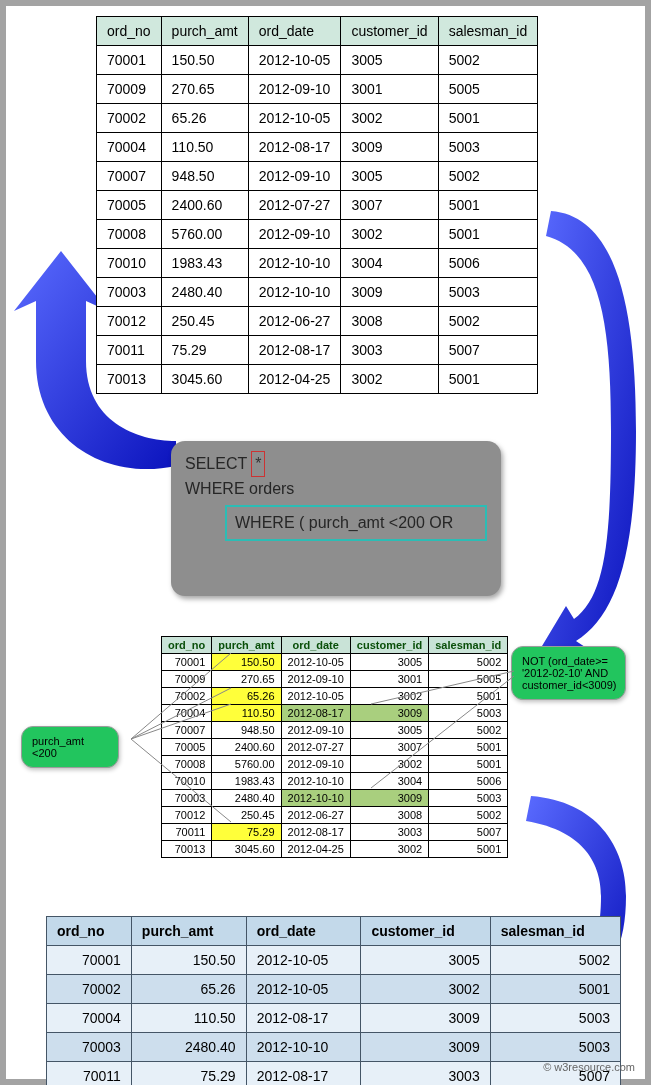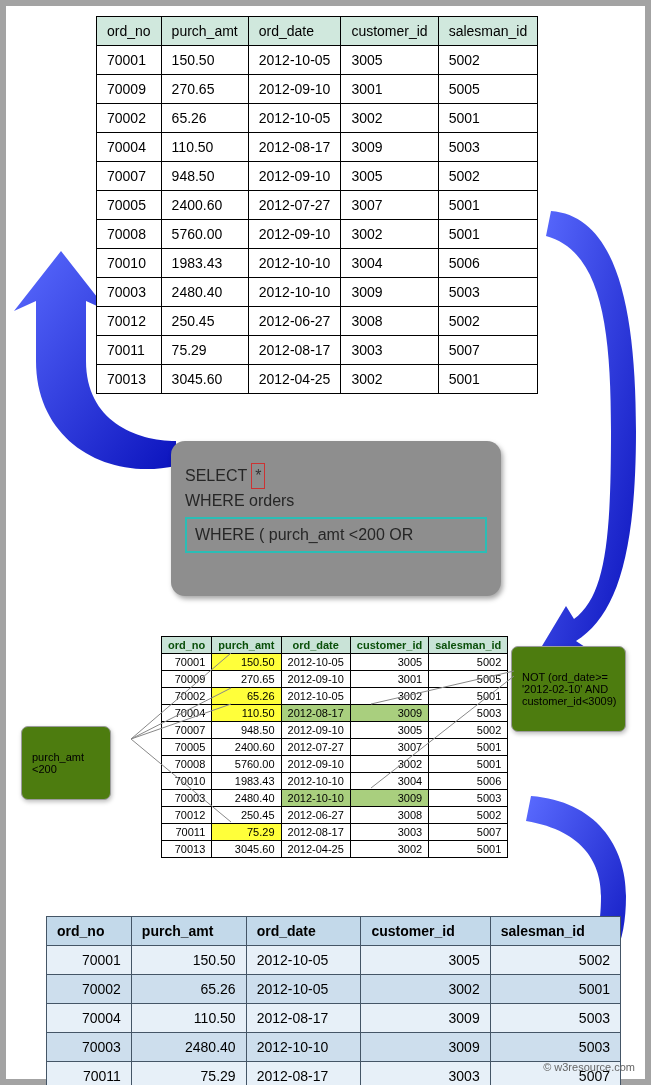--- a/index.html
+++ b/index.html
@@ -45,31 +45,32 @@
     height: 155px;
     background: #8e8e8e;
     border-radius: 14px;
     padding: 10px 14px;
     font-family: Arial, sans-serif;
     font-size: 16px;
     color: #262626;
     line-height: 1.5;
     box-shadow: 2px 3px 5px rgba(0,0,0,0.35);
   }
-  .sql-box .select-wrap { display:flex; align-items:center; gap:4px;margin-top:12px; }
+  .sql-box .select-wrap { display:flex; align-items:center; gap:4px; }
   .sql-box .star-box {
     border: 1px solid #c33;
     padding: 0 3px;
     color: #333;
     font-size: 16px;
   }
   .sql-box .where-box {
     border: 2px solid #2bbdb5;
     padding: 4px 8px;
     margin-top: 4px;
+    margin-left: 40px;
   }
 
   
   .mid-table {
     position: absolute;
     top: 630px;
     left: 155px;
     border-collapse: collapse;
     font-size: 11px;
   }
@@ -84,28 +85,28 @@
     text-align: center;
     color: #0a4f0a;
     font-weight: bold;
   }
   .hl-yellow { background: #ffff3a !important; }
   .hl-green  { background: #a9cf7e !important; }
 
   
   .callout {
     position: absolute;
-    background: #4d7c0f;
+    background: #22c55e;
     border: 1px solid #9c9c9c;
-    border-radius: 7px;
+    border-radius: 12px;
     font-size: 11px;
-    padding: 24px 10px;
+    padding: 8px 10px;
     box-shadow: 1px 2px 4px rgba(0,0,0,0.25);
   }
-  .callout-left { top: 720px; left: 15px; width: 90px; }
+  .callout-left { top: 720px; left: 15px; width: 98px; }
   .callout-right { top: 640px; left: 505px; width: 115px; }
 
   
   .result-table {
     position: absolute;
     top: 910px;
     left: 40px;
     border-collapse: collapse;
     font-size: 14px;
     width: 575px;

